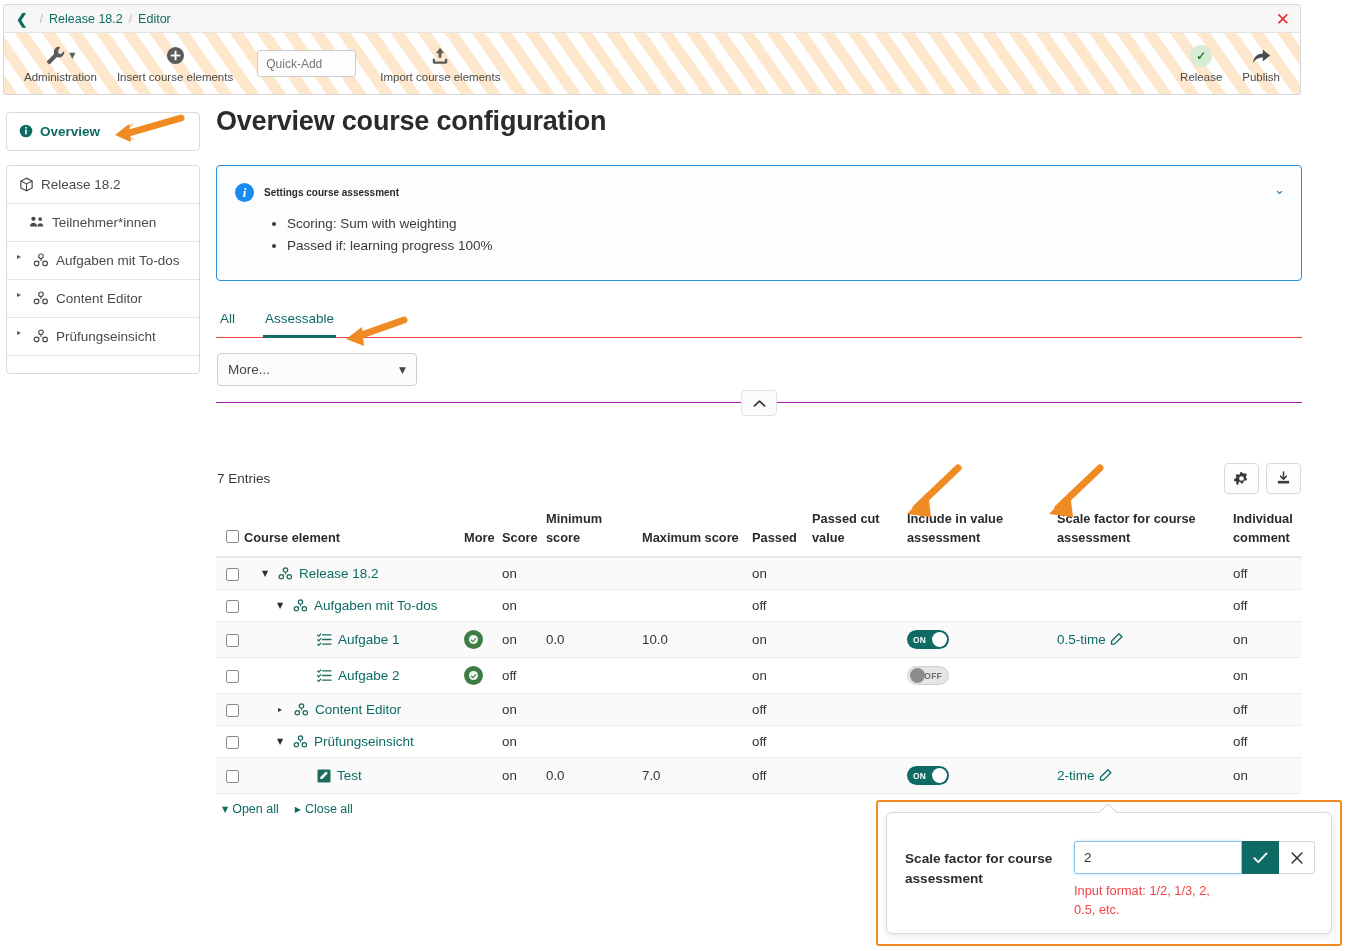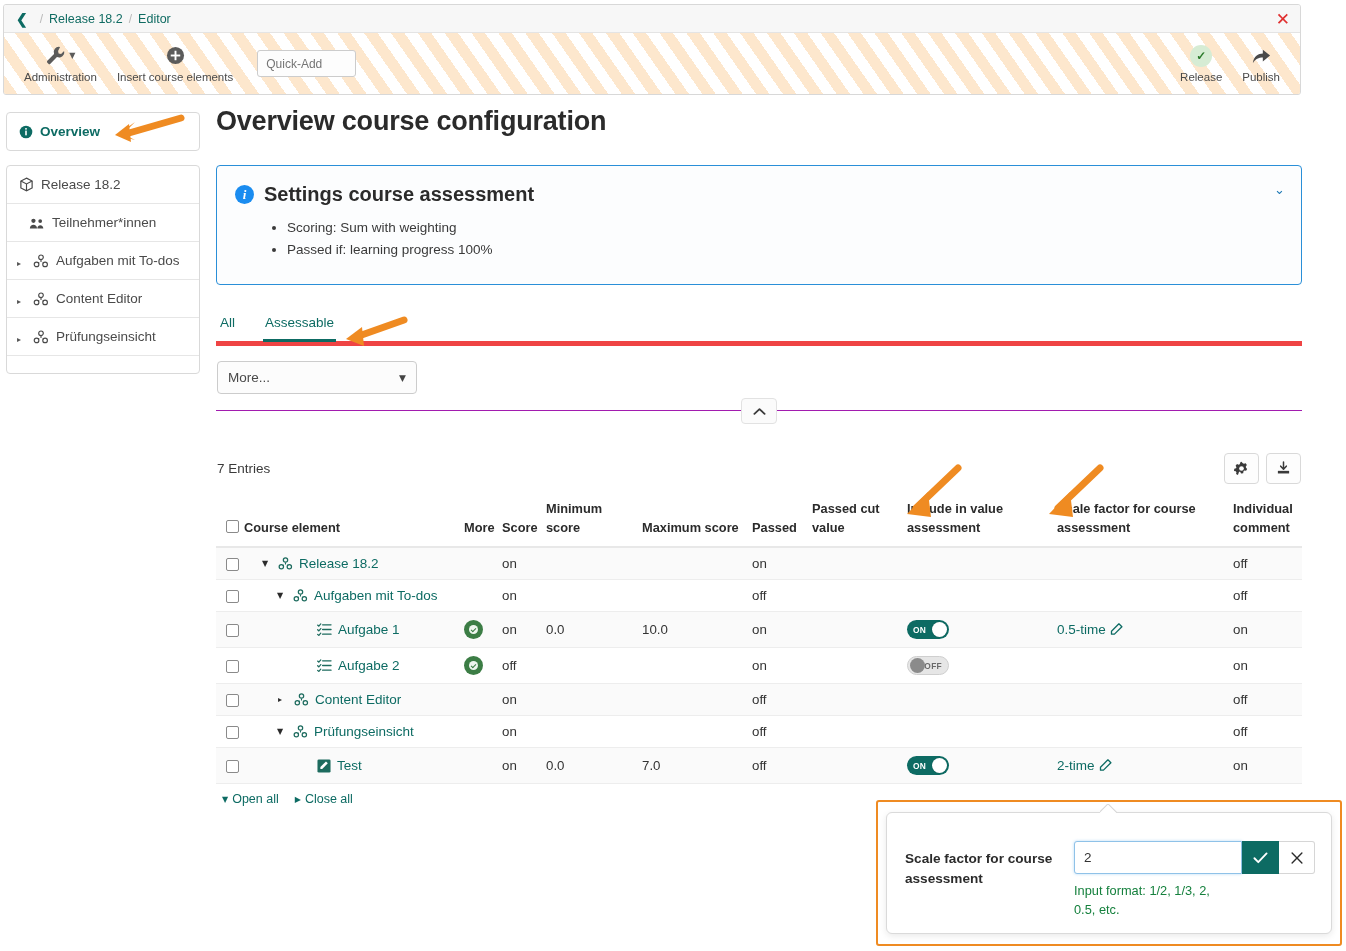--- a/index.html
+++ b/index.html
@@ -137,21 +137,21 @@
   }
   .side-block {
     border: 1px solid #d9d9d9;
     border-radius: 4px;
     background: #fff;
     margin-bottom: 14px;
     overflow: hidden;
   }
   .side-row {
     display: flex;
-    align-items: flex-end;
+    align-items: flex-start;
     gap: 7px;
     padding: 11px 12px;
     font-size: 13.5px;
     color: #4a4a4a;
     border-bottom: 1px solid #e6e6e6;
     cursor: pointer;
     white-space: nowrap;
   }
   .side-row:last-child { border-bottom: none; }
   .side-row.active { color: #0d6b63; font-weight: bold; }
@@ -205,39 +205,39 @@
     color: #fff;
     font-size: 13px;
     font-weight: bold;
     font-style: italic;
     display: flex;
     align-items: center;
     justify-content: center;
     font-family: "Liberation Serif", serif;
     flex: none;
   }
-  .ip-title { font-size: 20px; font-weight: bold; color: #2b2b2b; }
+  .ip-title { font-size: 10px; font-weight: bold; color: #2b2b2b; }
   .ip-chevron {
     position: absolute;
     right: 16px; top: 16px;
     color: #1f7ab5;
     font-size: 13px;
     cursor: pointer;
     font-family: "DejaVu Sans", sans-serif;
   }
   .ip-body { font-size: 13.5px; color: #3a3a3a; padding-left: 30px; }
   .ip-body ul { margin: 12px 0 0 0; padding-left: 22px; }
   .ip-body li { margin-bottom: 7px; }
 
   
   .tabs {
     position: relative;
     display: flex;
     gap: 26px;
-    border-bottom: 5px solid #ef4444;
+    border-bottom: 1px solid #ef4444;
     padding-left: 2px;
   }
   .tab {
     font-size: 13.5px;
     color: #0d6b63;
     padding: 4px 2px 9px 2px;
     cursor: pointer;
     border-bottom: 3px solid transparent;
     margin-bottom: -1px;
   }
@@ -280,21 +280,21 @@
     color: #3b3b3b;
     cursor: pointer;
     font-family: "DejaVu Sans", sans-serif;
   }
 
   
   .tabletop {
     display: flex;
     align-items: center;
     justify-content: space-between;
-    margin-top: 42px;
+    margin-top: 60px;
     padding: 0 1px;
   }
   .entries { font-size: 13.5px; color: #3a3a3a; }
   .tt-btns { display: flex; gap: 7px; }
   .tt-btn {
     width: 35px; height: 31px;
     border: 1px solid #d9d9d9;
     border-radius: 4px;
     background: #fdfdfd;
     display: flex;
@@ -498,21 +498,21 @@
     color: #2b2b2b;
     border: 1px solid #d6d6d6;
     border-left: none;
     border-radius: 0 3px 3px 0;
     display: flex; align-items: center; justify-content: center;
     font-size: 14px;
     cursor: pointer;
   }
   .pop-help {
     font-size: 12.8px;
-    color: #15803d;
+    color: #ef4444;
     margin-top: 7px;
     width: 160px;
     line-height: 1.5;
   }
 
   
   .ann { position: absolute; pointer-events: none; }
 </style>
 </head>
 <body>
@@ -548,20 +548,29 @@
             <circle cx="10" cy="10" r="9" fill="#5b5b5b"></circle>
             <rect x="9" y="5" width="2" height="10" fill="#fff"></rect>
             <rect x="5" y="9" width="10" height="2" fill="#fff"></rect>
           </svg>
         </span>
         <span class="tb-label">Insert course elements</span>
       </div>
 
       <input class="tb-quickadd" type="text" placeholder="Quick-Add" style="">
 
+      <div class="tb-item">
+        <span class="tb-icon">
+          <svg width="20" height="20" viewBox="0 0 22 22">
+            <path d="M11 2 L15.5 8 H12.5 V13 H9.5 V8 H6.5 Z" fill="#5b5b5b"></path>
+            <path d="M3 14 v4 a1.5 1.5 0 0 0 1.5 1.5 h13 A1.5 1.5 0 0 0 19 18 v-4 h-2.6 v3 H5.6 v-3 z" fill="#5b5b5b"></path>
+          </svg>
+        </span>
+        <span class="tb-label">Import course elements</span>
+      </div>
 
       <div class="tb-spacer"></div>
 
       <div class="tb-item">
         <span class="tb-icon">
           <span class="badge-check">✓</span>
         </span>
         <span class="tb-label">Release</span>
       </div>
 

